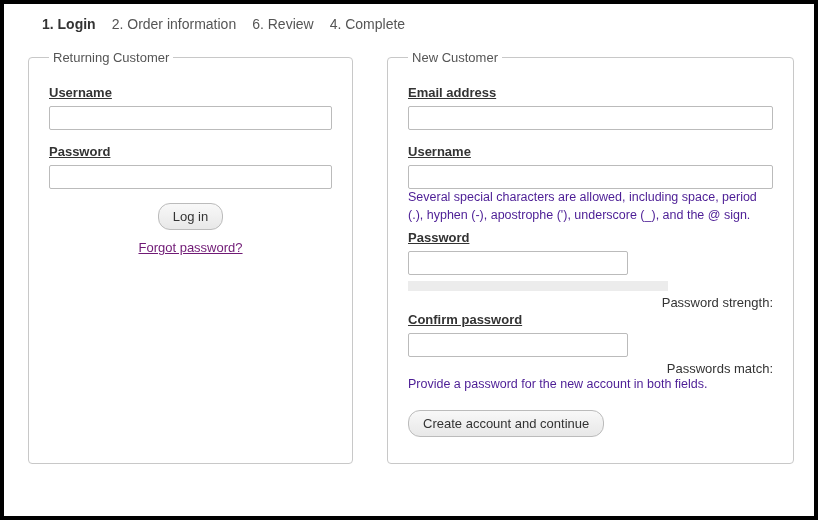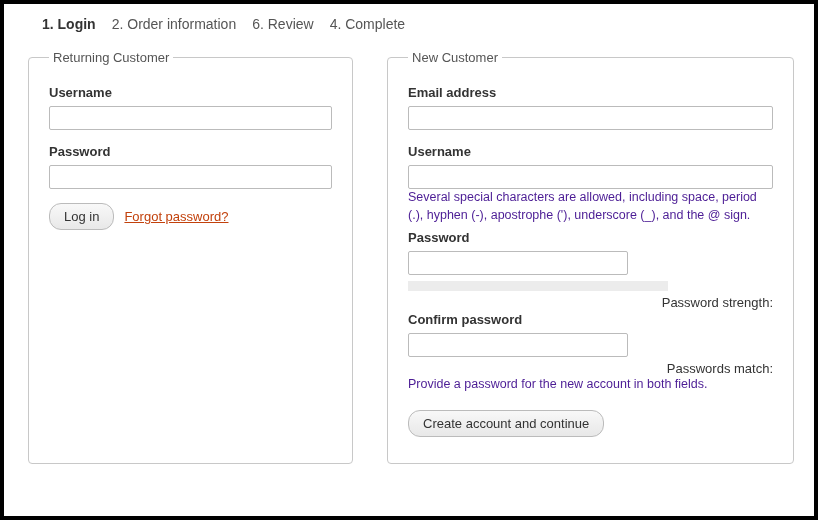--- a/index.html
+++ b/index.html
@@ -54,20 +54,21 @@
   }
   .field {
     margin-bottom: 14px;
   }
   .label {
     font-weight: bold;
     color: #333;
     font-size: 13px;
     display: block;
     margin-bottom: 6px;
+    text-decoration: underline;
   }
   input[type="text"], input[type="password"] {
     width: 100%;
     height: 24px;
     padding: 3px 5px;
     font-size: 13px;
     border: 1px solid #bbb;
     border-radius: 2px;
     background: #fff;
   }
@@ -88,23 +89,24 @@
     background: linear-gradient(#f8f8f8, #e8e8e8);
     border: 1px solid #bbb;
     border-radius: 12px;
     cursor: pointer;
   }
   .login-actions {
     margin-top: 6px;
     display: flex;
     align-items: center;
     gap: 10px;
+    flex-direction: column;
   }
   a.link {
-    color: #c2410c;
+    color: #701a75;
     text-decoration: underline;
     font-size: 13px;
     cursor: pointer;
   }
   .strength-bar {
     margin-top: 6px;
     width: 260px;
     height: 10px;
     background: #ececec;
   }

